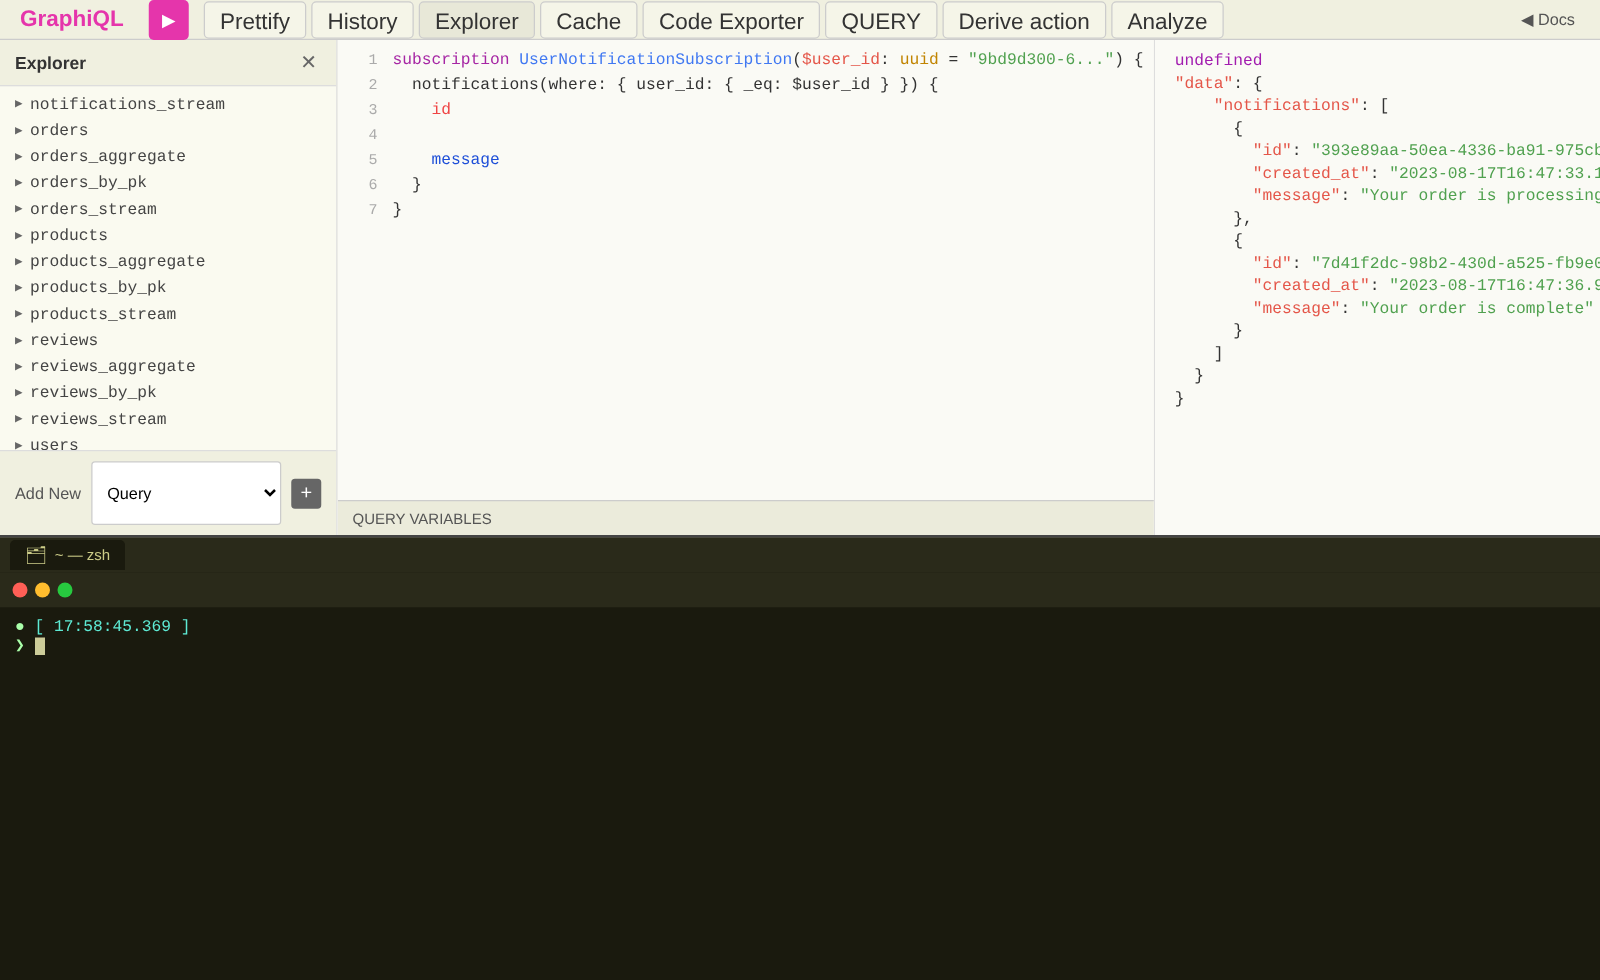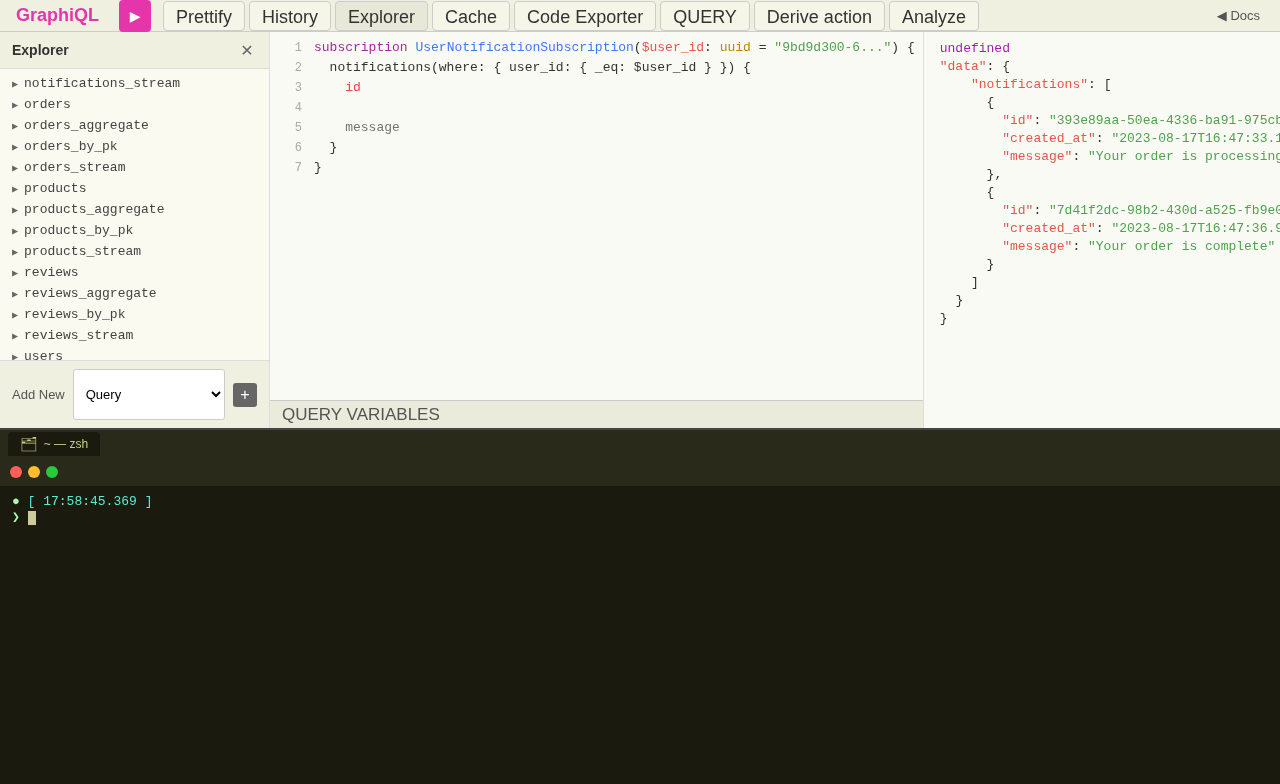--- a/index.html
+++ b/index.html
@@ -233,21 +233,21 @@
     }
 
     
     #query-variables-bar {
       height: 28px;
       background: #ebebdb;
       border-top: 1px solid #ccc;
       display: flex;
       align-items: center;
       padding: 0 12px;
-      font-size: 17px;
+      font-size: 12px;
       color: #555;
       cursor: pointer;
     }
 
     
     #results-area {
       width: 490px;
       min-width: 300px;
       background: #fafaf5;
       overflow: auto;
@@ -406,21 +406,21 @@
           </div>
           <div class="code-line">
             <span class="line-number">3</span>
             <span class="line-content"><span style="color: #ef4444;">    id</span></span>
           </div>
           <div class="code-line">
             <span class="line-number">4</span>
           </div>
           <div class="code-line">
             <span class="line-number">5</span>
-            <span class="line-content"><span style="color: #737373;">    message</span></span>
+            <span class="line-content"><span style="color: #1d4ed8;">    message</span></span>
           </div>
           <div class="code-line">
             <span class="line-number">6</span>
             <span class="line-content"><span style="color: rgb(51, 51, 51);">  }</span></span>
           </div>
           <div class="code-line">
             <span class="line-number">7</span>
             <span class="line-content"><span style="color: rgb(51, 51, 51);">}</span></span>
           </div>
         </div>

